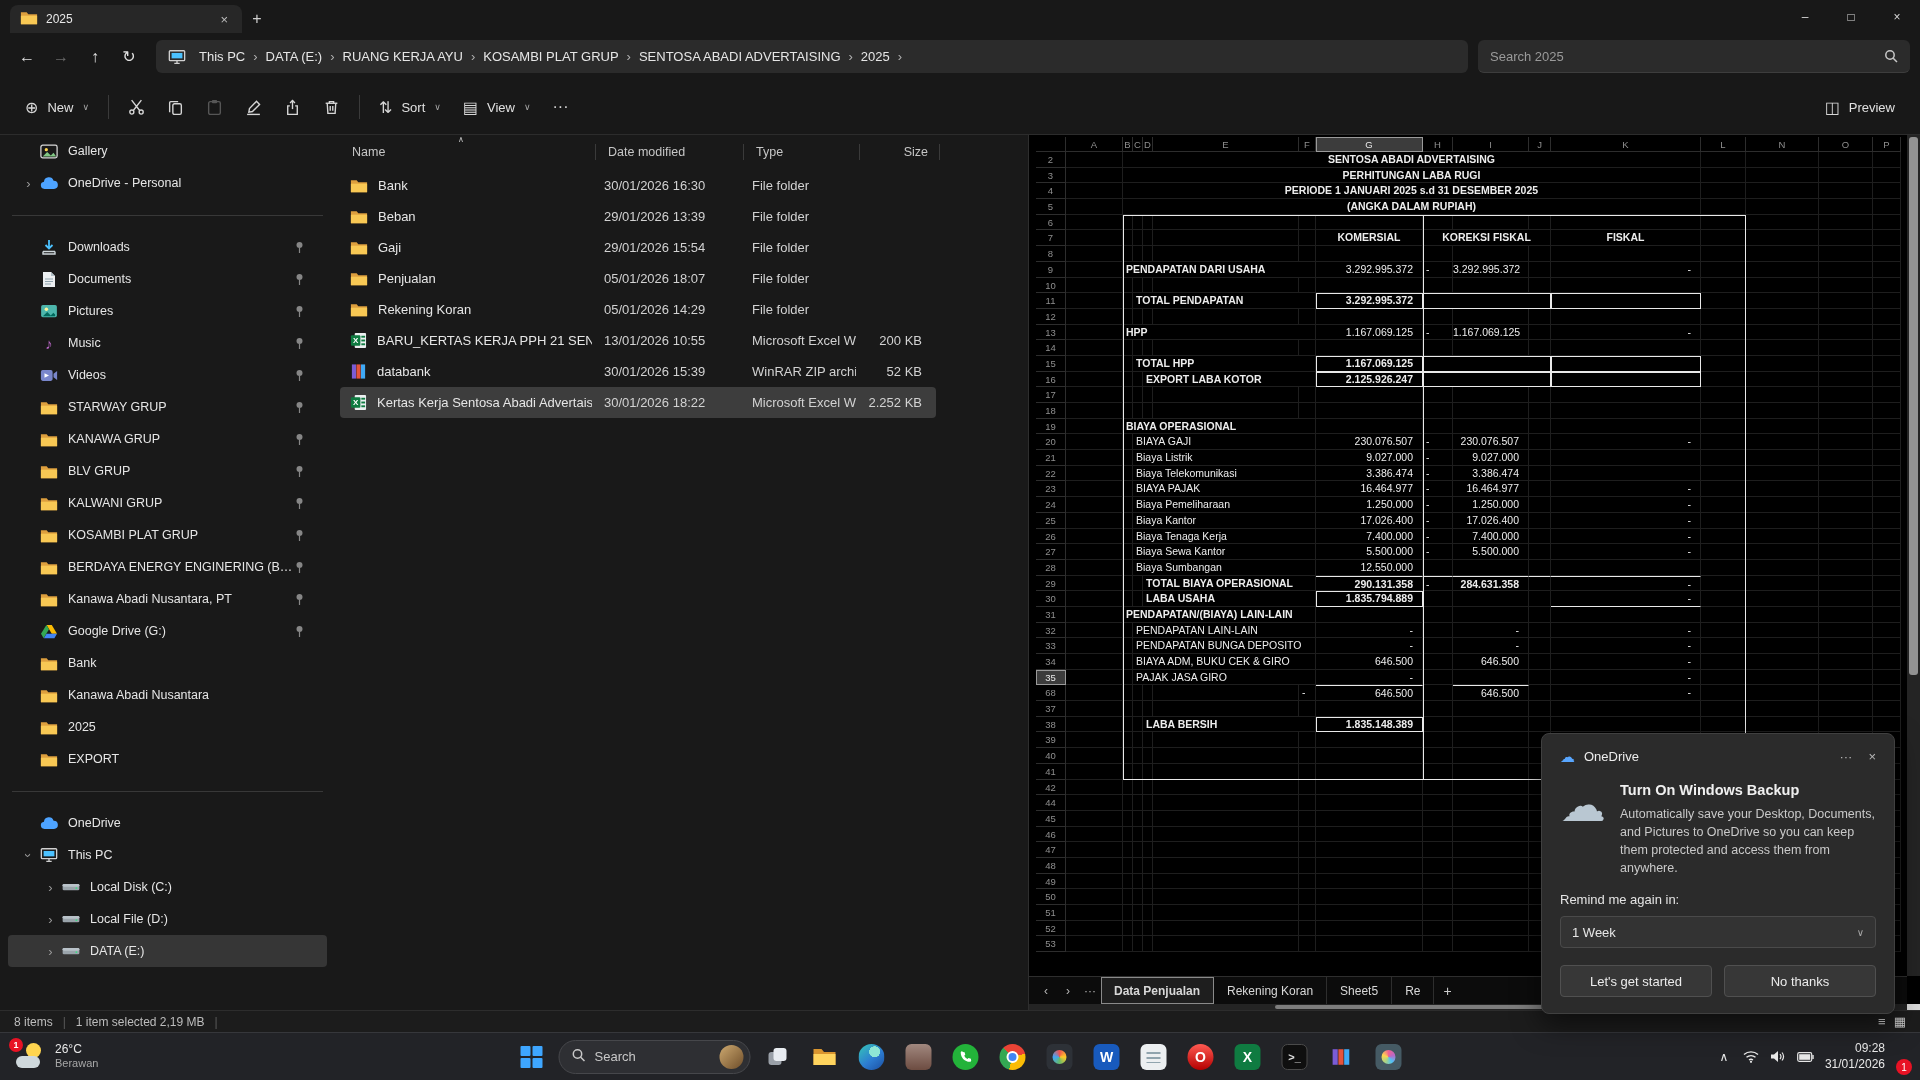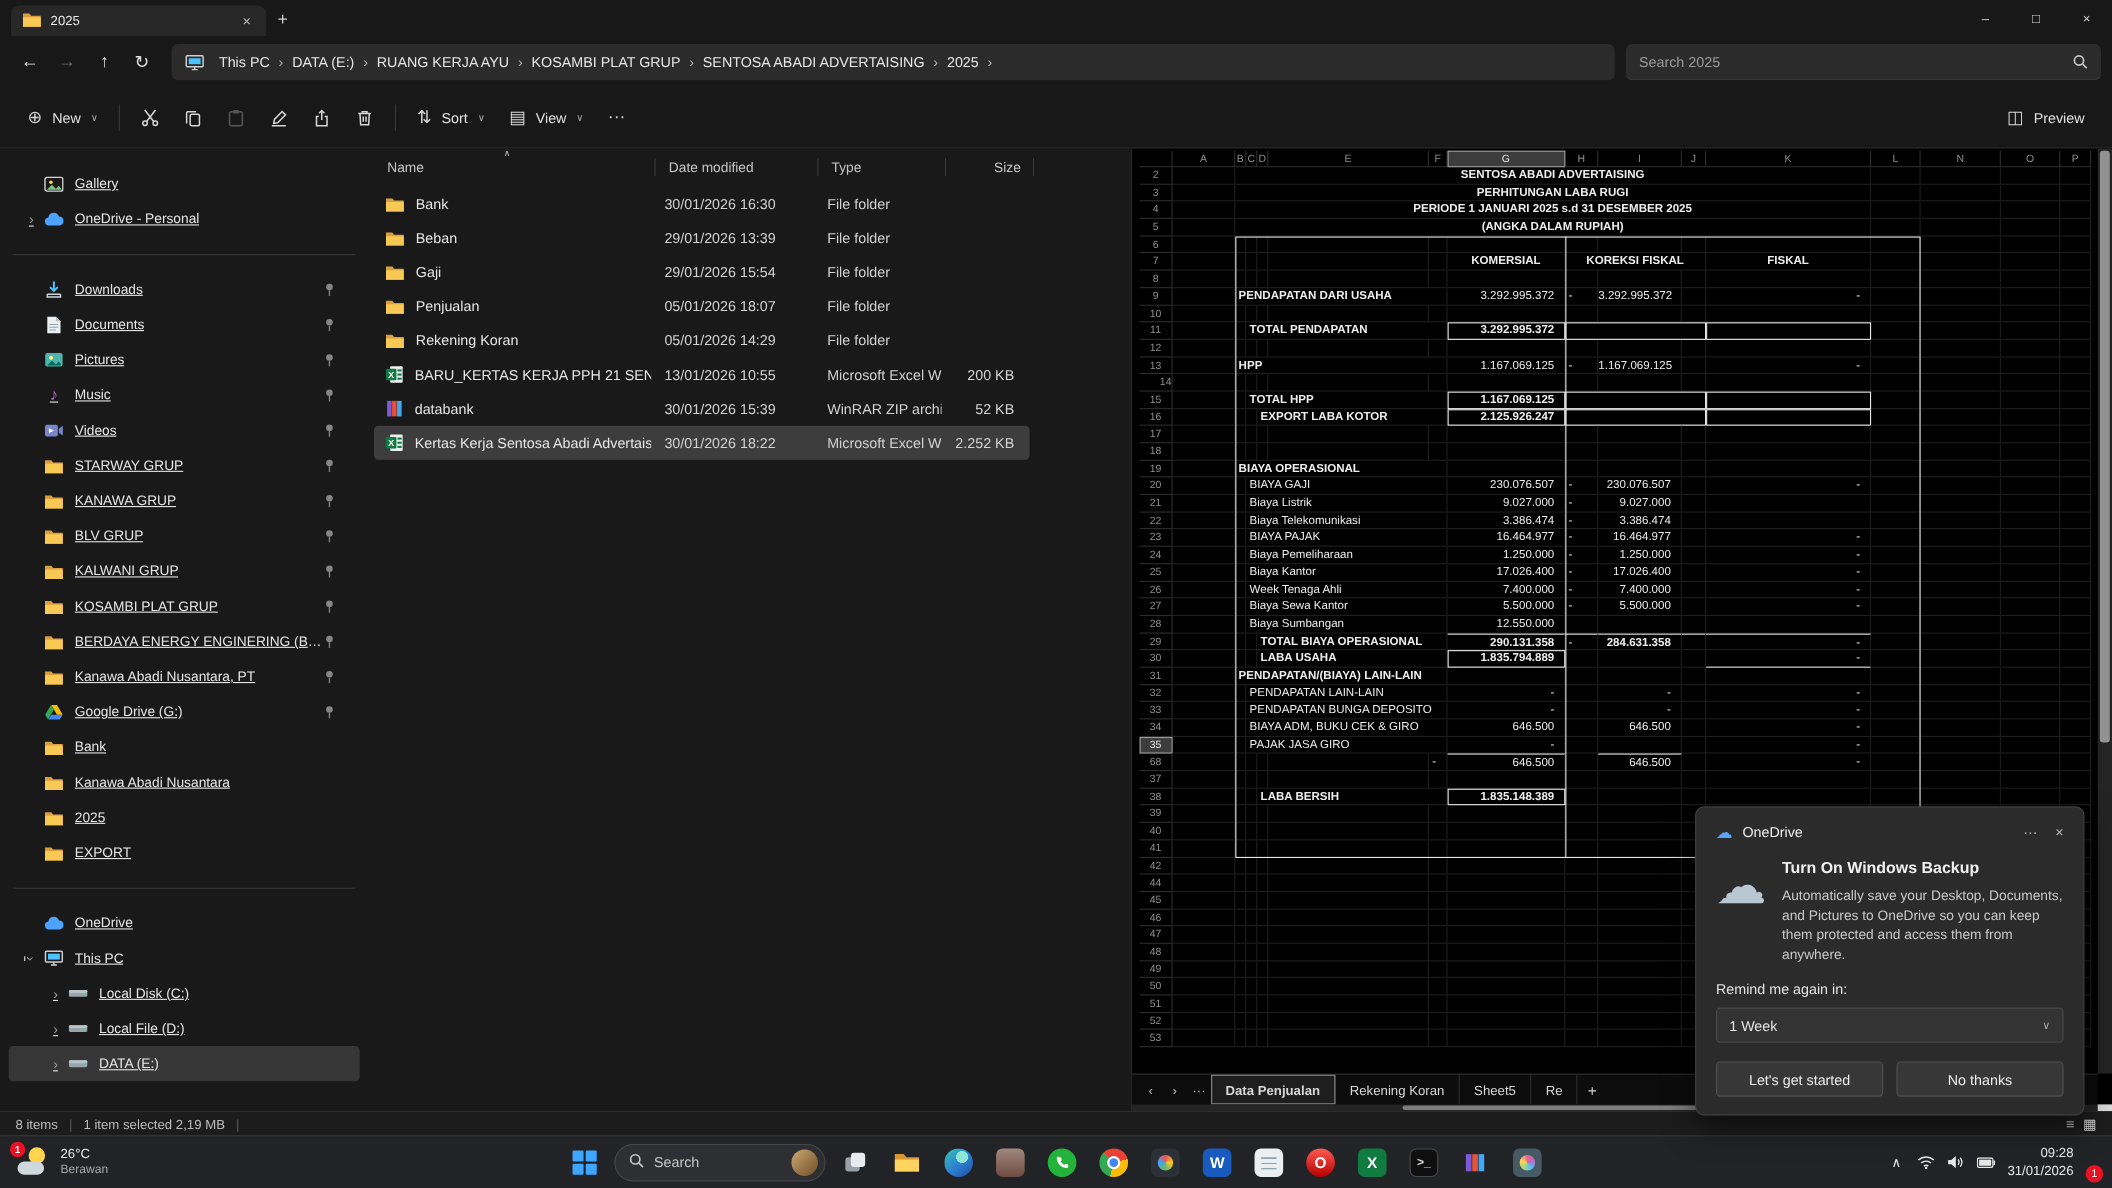--- a/index.html
+++ b/index.html
@@ -31,21 +31,21 @@
   .tb-ic{font-size:16px;color:#d6d6d6;display:flex;}
   .tb-chev{font-size:9px;color:#a8a8a8;}
   .tb-sep{width:1px;height:24px;background:#3a3a3a;margin:0 8px;}
   .tb-right{margin-left:auto;display:flex;align-items:center;}
   .dim svg{opacity:.55;}
 
   
   .content{position:absolute;top:135px;left:0;right:0;bottom:70px;background:#191919;overflow:hidden;}
 
   
-  .sidebar{position:absolute;top:16px;left:0;width:335px;bottom:0;overflow:hidden;font-size:12.5px;text-decoration:underline;}
+  .sidebar{position:absolute;top:0;left:0;width:335px;bottom:0;overflow:hidden;font-size:12.5px;}
   .side-item{height:32px;display:flex;align-items:center;border-radius:4px;margin:0 8px;white-space:nowrap;}
   .side-item.sel{background:#363636;}
   .side-item .chev{width:17px;color:#9a9a9a;font-size:13px;text-align:center;flex:none;}
   .side-item .chev.down{transform:rotate(90deg);}
   .side-item .s-ic{width:24px;display:flex;justify-content:center;flex:none;}
   .side-item .s-label{margin-left:7px;overflow:hidden;text-overflow:ellipsis;}
   .side-item .pin{margin-left:auto;margin-right:22px;display:flex;opacity:.85;}
   .side-div{height:32px;display:flex;align-items:center;}
   .side-div i{display:block;height:1px;background:#383838;width:100%;margin:0 12px;}
 
@@ -932,21 +932,21 @@
               <div class="ss-cell " style="width: 30px;">-</div>
               <div class="ss-cell r" style="width: 76px;">1.167.069.125</div>
               <div class="ss-cell" style="width: 22px;"></div>
               <div class="ss-cell r" style="width: 150px;">-</div>
               <div class="ss-cell" style="width: 45px;"></div>
               <div class="ss-cell" style="width: 73px;"></div>
               <div class="ss-cell" style="width: 54px;"></div>
               <div class="ss-cell" style="width: 28px;"></div>
             </div>
             <div class="ss-row">
-              <div class="ss-cell ss-rowhead" style="width: 30px; text-align: right;">14</div>
+              <div class="ss-cell ss-rowhead" style="width: 30px;">14</div>
               <div class="ss-cell" style="width: 57px;"></div>
               <div class="ss-cell" style="width: 10px;"></div>
               <div class="ss-cell" style="width: 10px;"></div>
               <div class="ss-cell" style="width: 10px;"></div>
               <div class="ss-cell" style="width: 146px;"></div>
               <div class="ss-cell" style="width: 17px;"></div>
               <div class="ss-cell" style="width: 107px;"></div>
               <div class="ss-cell" style="width: 30px;"></div>
               <div class="ss-cell" style="width: 76px;"></div>
               <div class="ss-cell" style="width: 22px;"></div>
@@ -1120,21 +1120,21 @@
               <div class="ss-cell r" style="width: 150px;">-</div>
               <div class="ss-cell" style="width: 45px;"></div>
               <div class="ss-cell" style="width: 73px;"></div>
               <div class="ss-cell" style="width: 54px;"></div>
               <div class="ss-cell" style="width: 28px;"></div>
             </div>
             <div class="ss-row">
               <div class="ss-cell ss-rowhead" style="width: 30px;">26</div>
               <div class="ss-cell" style="width: 57px;"></div>
               <div class="ss-cell" style="width: 10px;"></div>
-              <div class="ss-cell " style="width: 183px;">Week Tenaga Ahli</div>
+              <div class="ss-cell " style="width: 183px;">Biaya Tenaga Kerja</div>
               <div class="ss-cell r" style="width: 107px;">7.400.000</div>
               <div class="ss-cell " style="width: 30px;">-</div>
               <div class="ss-cell r" style="width: 76px;">7.400.000</div>
               <div class="ss-cell" style="width: 22px;"></div>
               <div class="ss-cell r" style="width: 150px;">-</div>
               <div class="ss-cell" style="width: 45px;"></div>
               <div class="ss-cell" style="width: 73px;"></div>
               <div class="ss-cell" style="width: 54px;"></div>
               <div class="ss-cell" style="width: 28px;"></div>
             </div>

